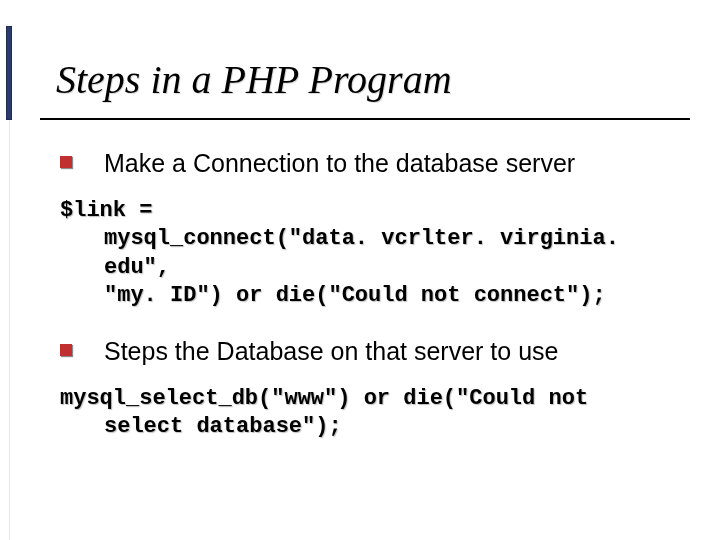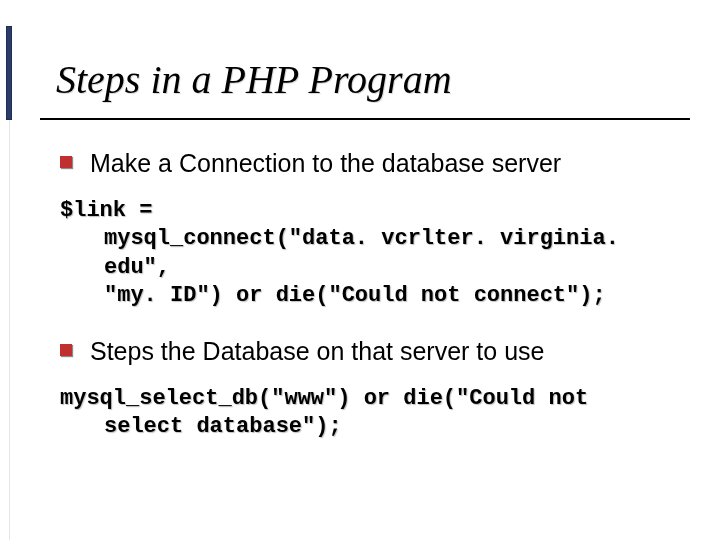--- a/index.html
+++ b/index.html
@@ -67,20 +67,21 @@
     position: absolute;
     left: 60px;
     right: 40px;
     top: 148px;
   }
 
   .bullet-row {
     display: flex;
     align-items: flex-start;
     margin-bottom: 8px;
+    gap: 14px;
   }
   .bullet {
     width: 12px;
     height: 12px;
     background: #c03030;
     box-shadow: 1px 1px 1px rgba(0,0,0,0.45);
     margin-top: 8px;
     margin-right: 18px;
     flex: 0 0 auto;
   }

